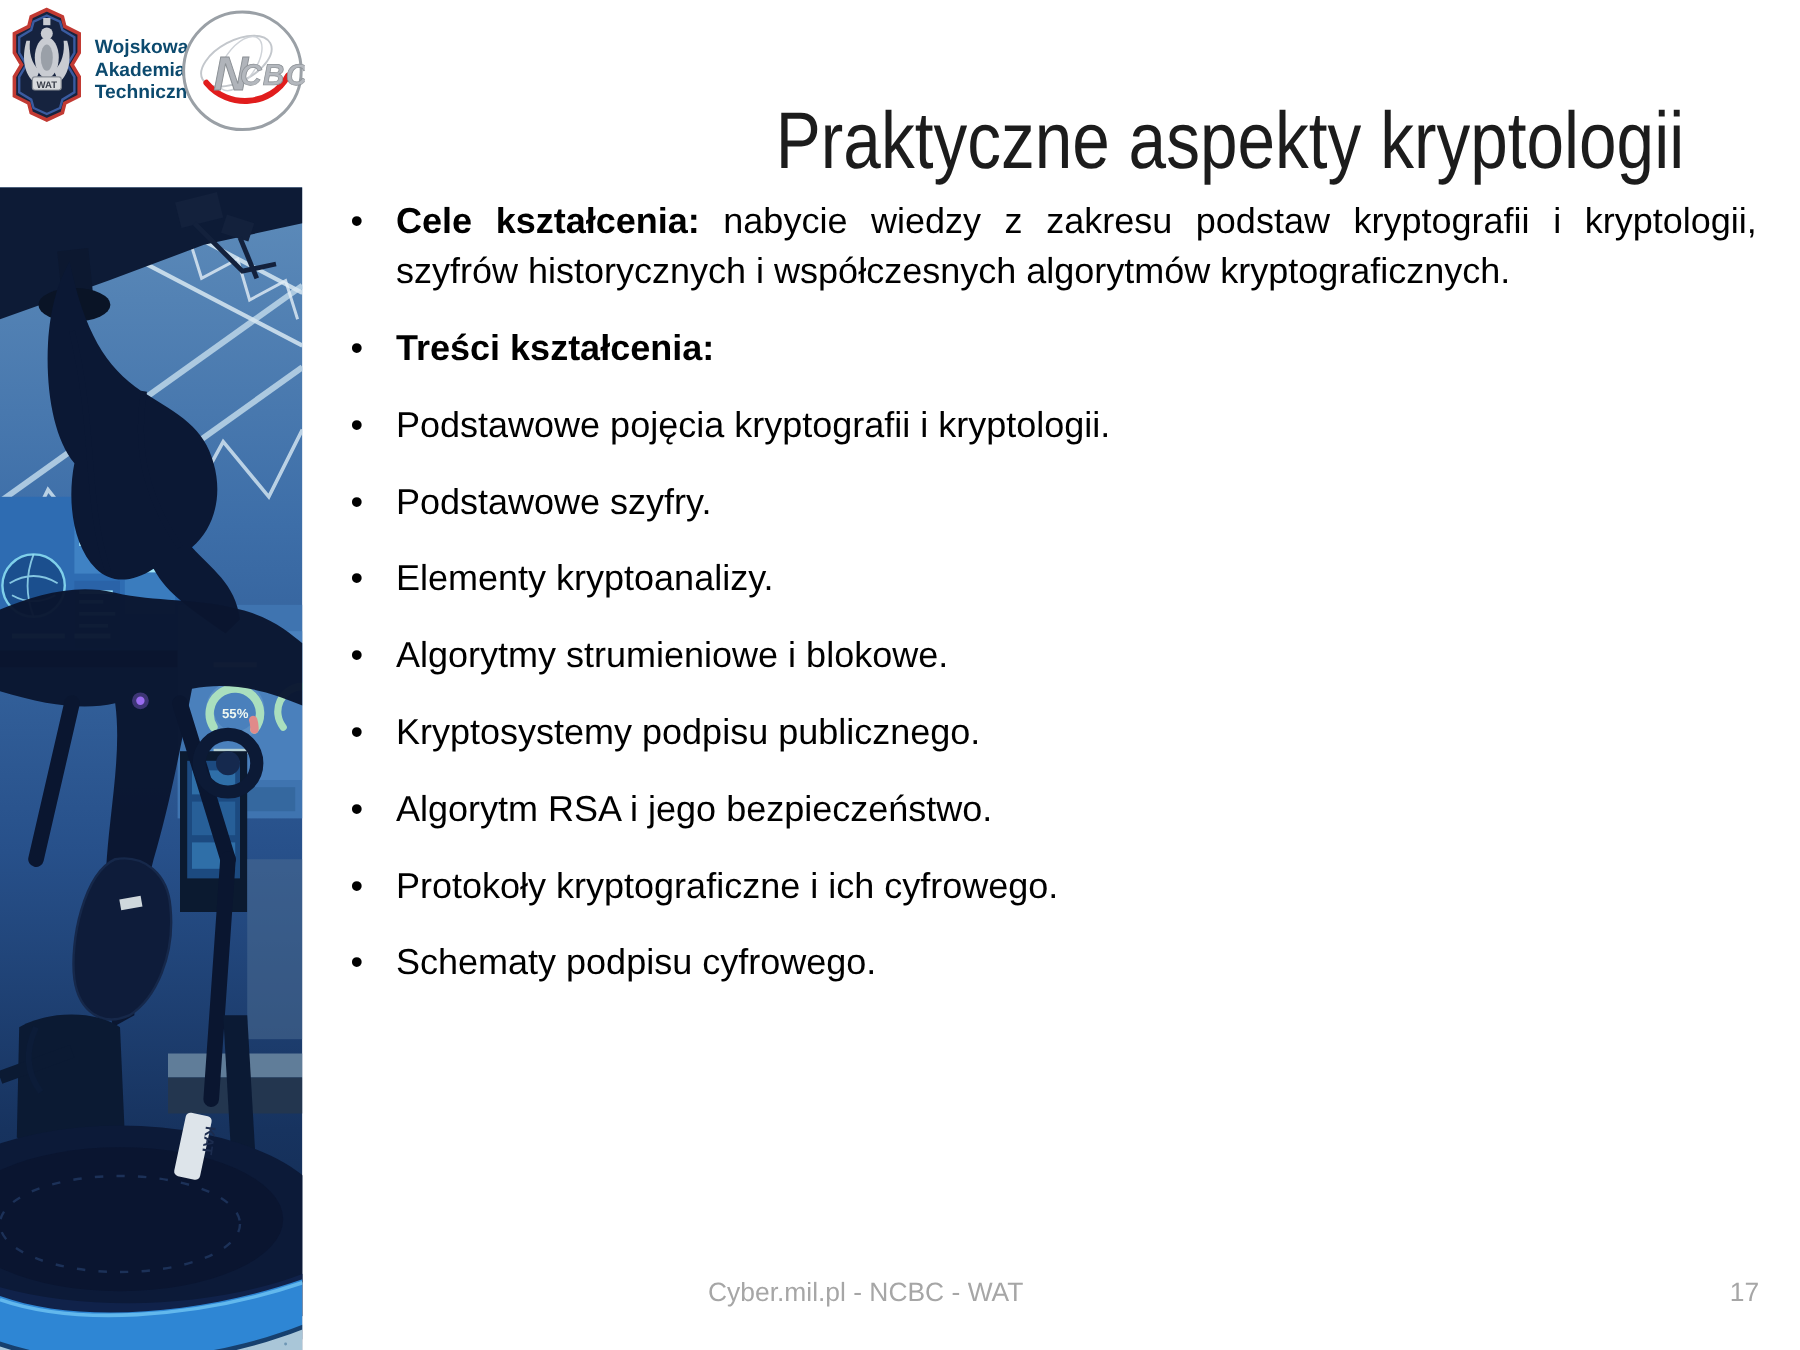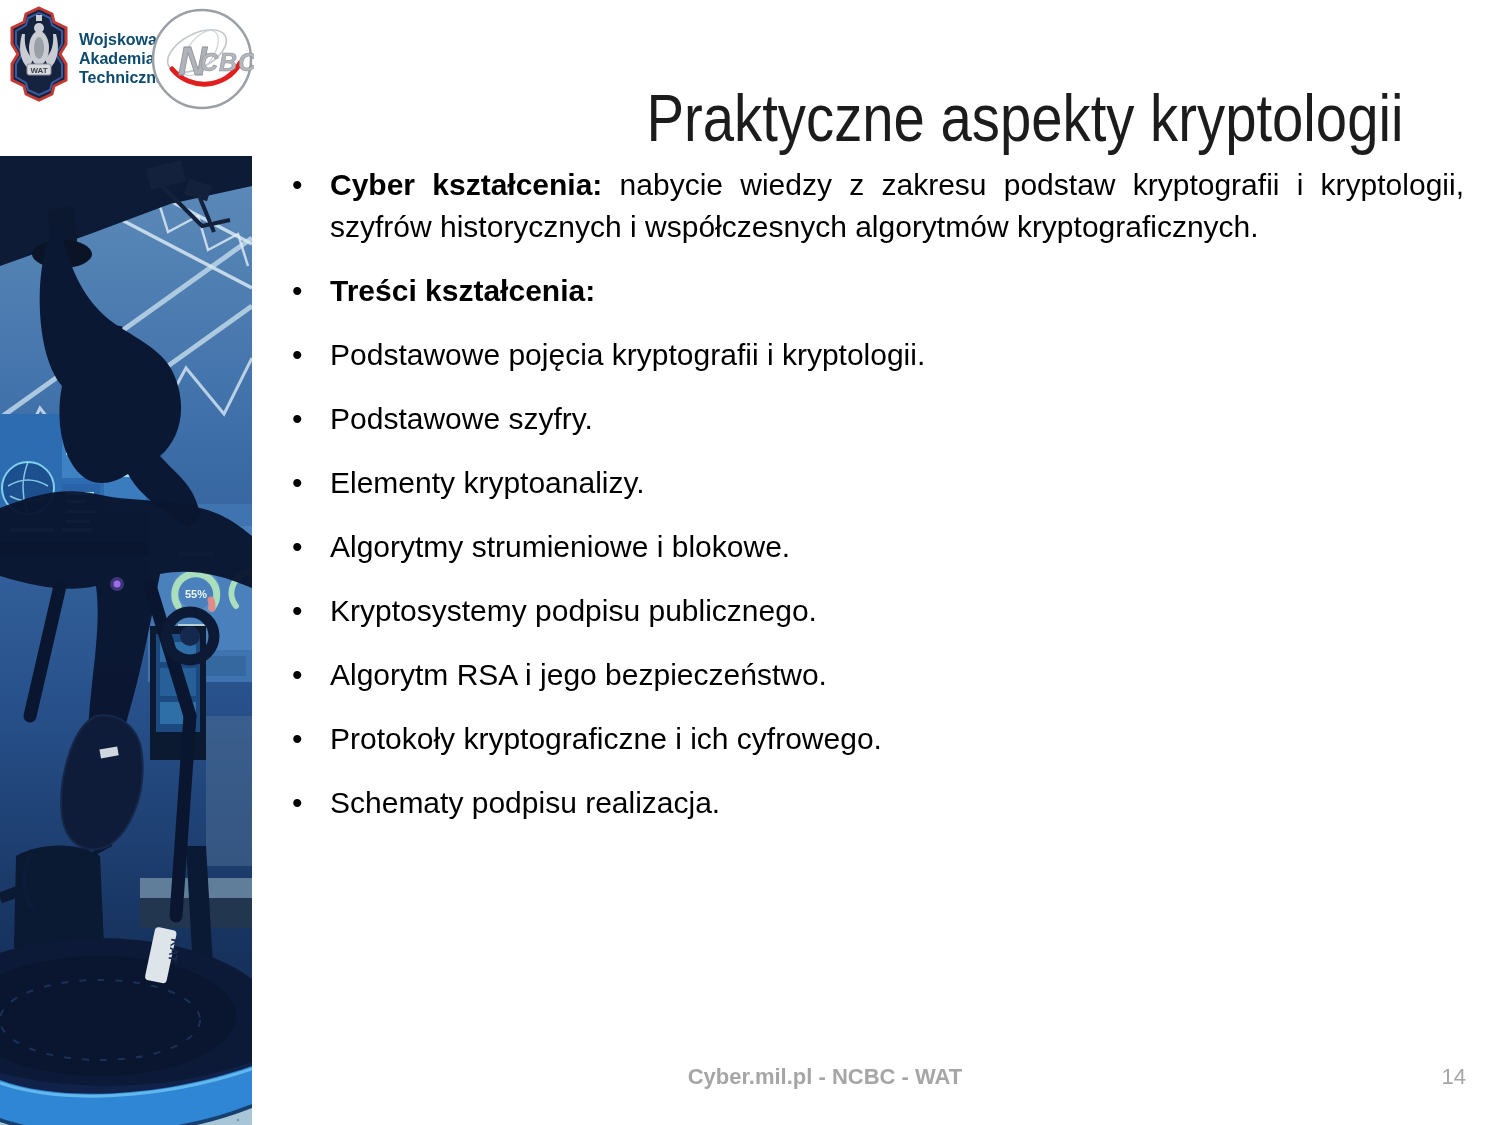--- a/index.html
+++ b/index.html
@@ -21,22 +21,22 @@
   .bullets{position:absolute;left:292px;top:164px;width:1172px;color:#000;}
   .bullet-row{display:flex;margin-bottom:22px;font-size:30px;line-height:42px;}
   .bullet-row .dot{flex:none;width:38px;}
   .bullet-row .btext{flex:1;}
   .bullet-row.justify .btext{text-align:justify;}
   .btext b{font-weight:700;}
   
   .strip{position:absolute;left:0;top:133px;width:252px;height:1095px;margin-top:23px;}
   .strip svg{display:block;}
   
-  .footer-text{position:absolute;left:590px;top:1064px;width:470px;text-align:center;
-    font-size:22px;color:#a6a6a6;font-weight:bold;}
+  .footer-text{position:absolute;left:590px;top:1064px;width:470px;text-align:left;
+    font-size:22px;color:#a6a6a6;}
   .page-num{position:absolute;right:34px;top:1064px;font-size:22px;color:#a6a6a6;}
 </style>
 </head>
 <body>
 
 <div class="slide">
 
   <div class="logo-wat">
     <svg width="62" height="96" viewBox="0 0 62 96">
       <polygon points="31,2 44,8 46,16 58,22 58,38 52,48 58,58 58,74 46,80 44,88 31,94 18,88 16,80 4,74 4,58 10,48 4,38 4,22 16,16 18,8" fill="#16233f" stroke="#c23a33" stroke-width="3"></polygon>
@@ -66,21 +66,21 @@
       <text x="28" y="68" font-size="40" font-style="italic" font-weight="bold" fill="#b0b4ba" stroke="#8b9095" stroke-width="0.8">N</text>
       <text x="50" y="64" font-size="25" font-style="italic" font-weight="bold" fill="#b4b8be" stroke="#8b9095" stroke-width="0.6" letter-spacing="1">CBC</text>
     </svg>
   </div>
 
   <h1 class="title">Praktyczne aspekty kryptologii</h1>
 
   <div class="bullets">
     <div class="bullet-row justify">
       <span class="dot">•</span>
-      <span class="btext"><b>Cyber kształcenia:</b><span> nabycie wiedzy z zakresu podstaw kryptografii i kryptologii, szyfrów historycznych i współczesnych algorytmów kryptograficznych.</span></span>
+      <span class="btext"><b>Cele kształcenia:</b><span> nabycie wiedzy z zakresu podstaw kryptografii i kryptologii, szyfrów historycznych i współczesnych algorytmów kryptograficznych.</span></span>
     </div>
     <div class="bullet-row">
       <span class="dot">•</span>
       <span class="btext"><b>Treści kształcenia:</b><span></span></span>
     </div>
     <div class="bullet-row">
       <span class="dot">•</span>
       <span class="btext"><b></b><span>Podstawowe pojęcia kryptografii i kryptologii.</span></span>
     </div>
     <div class="bullet-row">
@@ -102,21 +102,21 @@
     <div class="bullet-row">
       <span class="dot">•</span>
       <span class="btext"><b></b><span>Algorytm RSA i jego bezpieczeństwo.</span></span>
     </div>
     <div class="bullet-row">
       <span class="dot">•</span>
       <span class="btext"><b></b><span>Protokoły kryptograficzne i ich cyfrowego.</span></span>
     </div>
     <div class="bullet-row">
       <span class="dot">•</span>
-      <span class="btext"><b></b><span>Schematy podpisu realizacja.</span></span>
+      <span class="btext"><b></b><span>Schematy podpisu cyfrowego.</span></span>
     </div>
   </div>
 
   <div class="strip">
     <svg width="252" height="1007" viewBox="0 0 252 1007">
       <defs>
         <linearGradient id="bg" x1="0" y1="0" x2="0" y2="1">
           <stop offset="0" stop-color="#5e8cba"></stop>
           <stop offset="0.28" stop-color="#3d6ea8"></stop>
           <stop offset="0.55" stop-color="#27508a"></stop>
@@ -265,15 +265,15 @@
       </g>
 
       <g transform="rotate(12 160 798)">
         <rect x="150" y="772" width="22" height="54" rx="4" fill="#dde4ea"></rect>
         <text transform="translate(168,780) rotate(86)" font-size="12" font-weight="bold" fill="#1c2c4e">KAT</text>
       </g>
     </svg>
   </div>
 
   <div class="footer-text">Cyber.mil.pl - NCBC - WAT</div>
-  <div class="page-num">14</div>
+  <div class="page-num">17</div>
 
 </div>
 
 </body></html>

